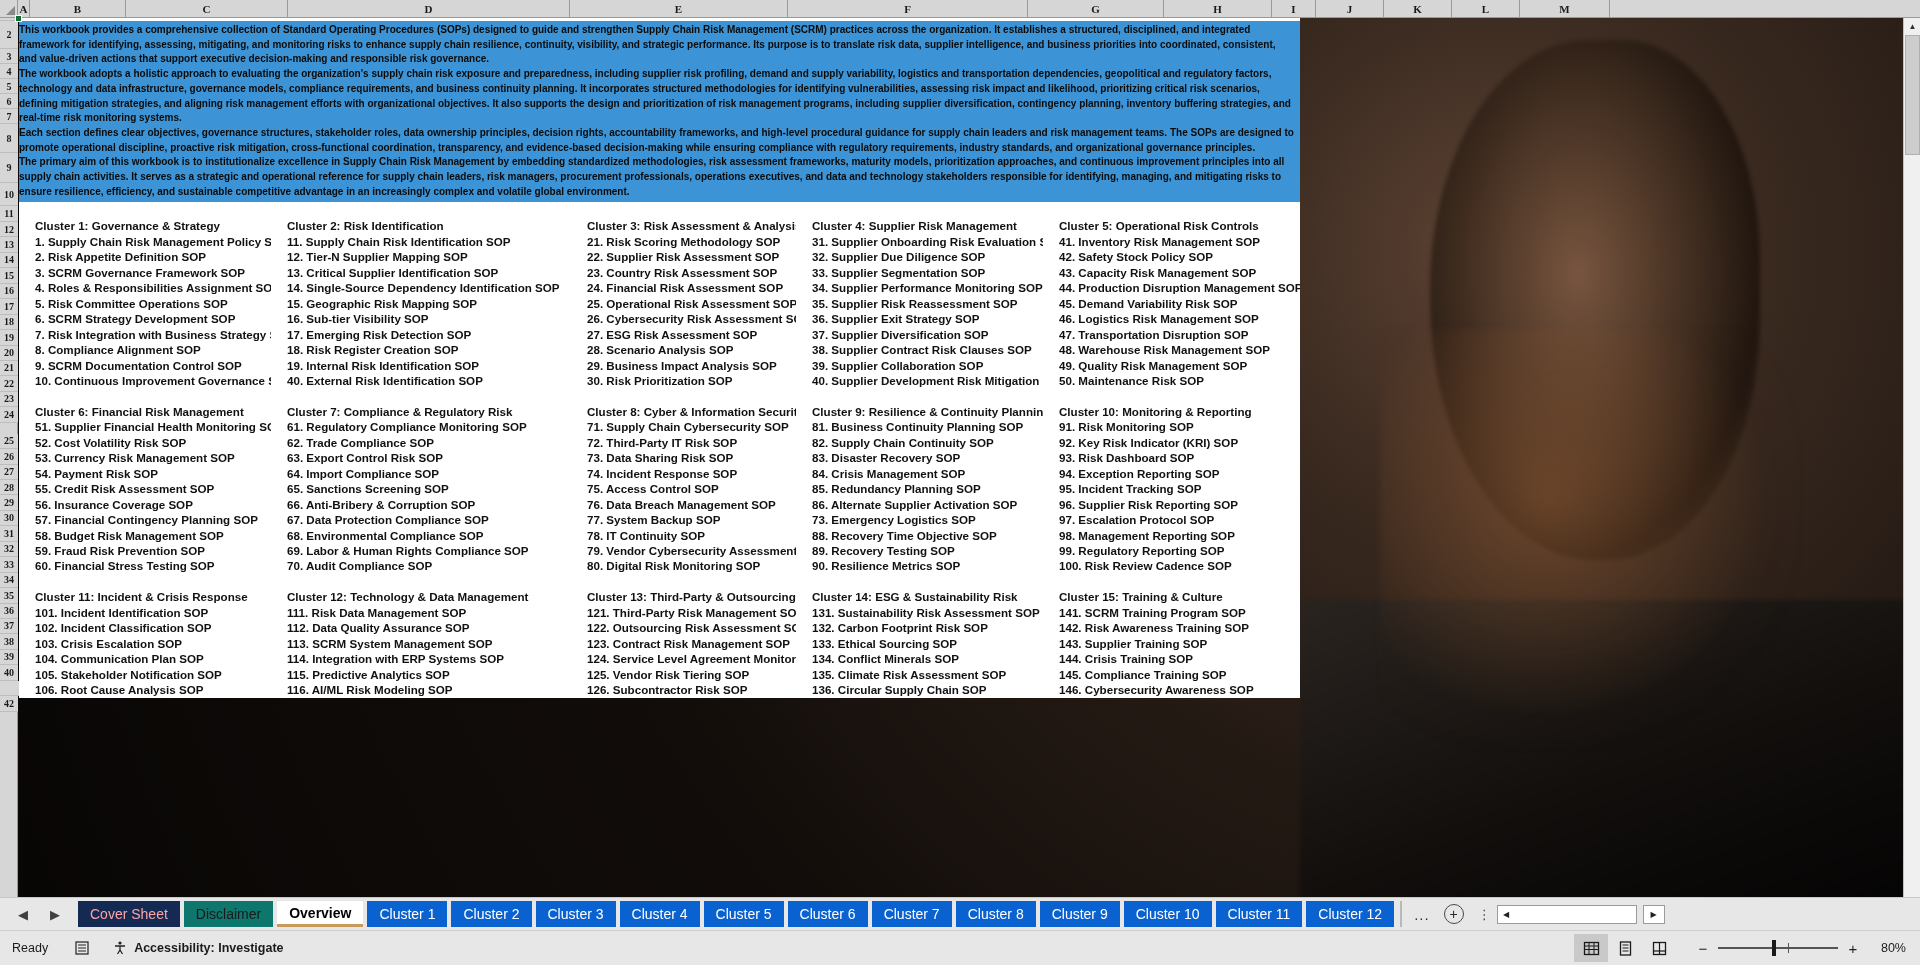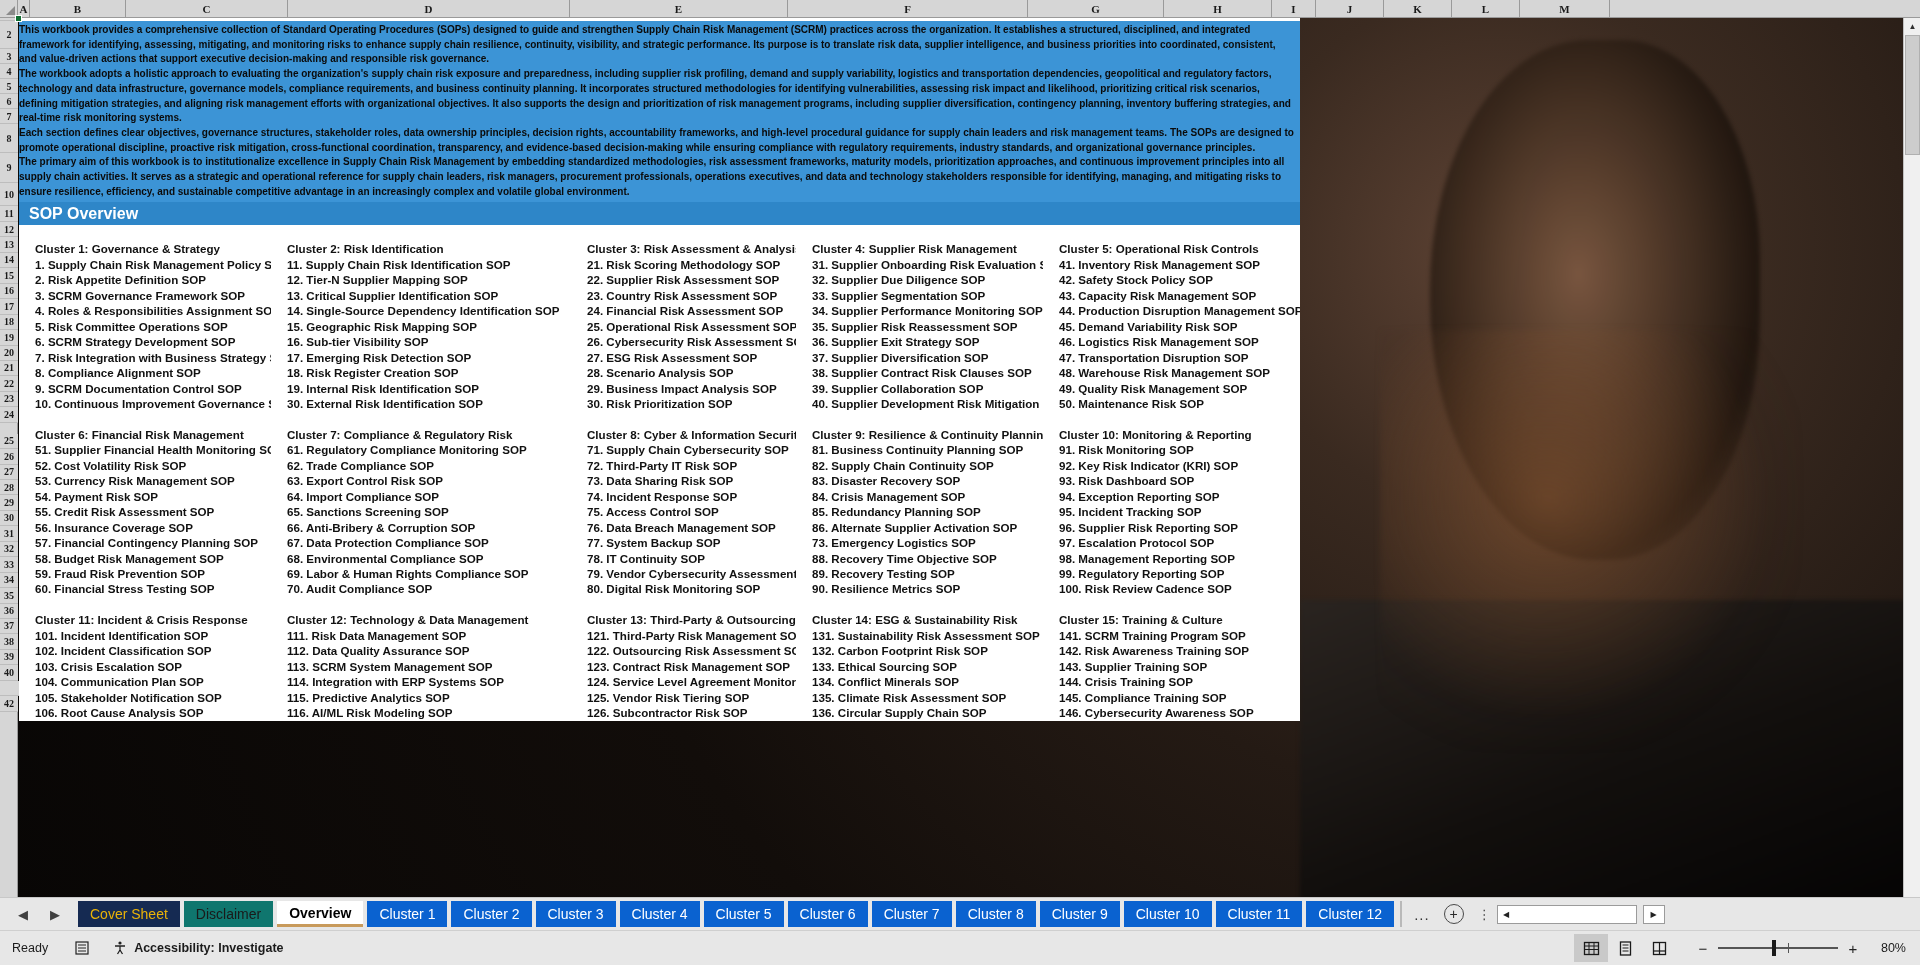--- a/index.html
+++ b/index.html
@@ -132,21 +132,21 @@
     display:flex; align-items:center; padding-left:10px;
   }
   .navarrows { display:flex; gap:22px; margin:0 18px 0 8px; color:#404040; font-size:13px; }
   .navarrows span { cursor:default; }
   .tab {
     height:26px; min-width:auto; padding:0 12px;
     display:flex; align-items:center; justify-content:center;
     font-size:14px; margin-right:4px; white-space:nowrap;
     font-family:"Liberation Sans", sans-serif;
   }
-  .tab.navy  { background:#152a52; color:#eab308; }
+  .tab.navy  { background:#152a52; color:#fca5a5; }
   .tab.plain { background:#0f766e; color:#1a1a1a; }
   .tab.active{
     background:#ffffff; color:#000000; font-weight:700;
     border-bottom:3px solid #c89a5b;
   }
   .tab.blue  { background:#0a62d0; color:#ffffff; }
   .tab-sep { width:2px; height:26px; background:#b9b9b9; margin:0 6px 0 2px; }
   .tab-more { font-size:15px; color:#333; padding:0 6px; letter-spacing:1px; }
   .tab-plus {
     width:20px; height:20px; border:1.4px solid #4a4a4a; border-radius:50%;
@@ -279,21 +279,20 @@
     <div class="row1-sliver" style="position:static;height:3px;"></div>
 
 
     <div class="intro-band" id="intro-host">
         <p class="wrapped">This workbook provides a comprehensive collection of Standard Operating Procedures (SOPs) designed to guide and strengthen Supply Chain Risk Management (SCRM) practices across the organization. It establishes a structured, disciplined, and integrated framework for identifying, assessing, mitigating, and monitoring risks to enhance supply chain resilience, continuity, visibility, and strategic performance. Its purpose is to translate risk data, supplier intelligence, and business priorities into coordinated, consistent, and value-driven actions that support executive decision-making and responsible risk governance.</p>
         <p class="wrapped">The workbook adopts a holistic approach to evaluating the organization's supply chain risk exposure and preparedness, including supplier risk profiling, demand and supply variability, logistics and transportation dependencies, geopolitical and regulatory factors, technology and data infrastructure, governance models, compliance requirements, and business continuity planning. It incorporates structured methodologies for identifying vulnerabilities, assessing risk impact and likelihood, prioritizing critical risk scenarios, defining mitigation strategies, and aligning risk management efforts with organizational objectives. It also supports the design and prioritization of risk management programs, including supplier diversification, contingency planning, inventory buffering strategies, and real-time risk monitoring systems.</p>
         <p class="wrapped">Each section defines clear objectives, governance structures, stakeholder roles, data ownership principles, decision rights, accountability frameworks, and high-level procedural guidance for supply chain leaders and risk management teams. The SOPs are designed to promote operational discipline, proactive risk mitigation, cross-functional coordination, transparency, and evidence-based decision-making while ensuring compliance with regulatory requirements, industry standards, and organizational governance principles.</p>
         <p class="wrapped">The primary aim of this workbook is to institutionalize excellence in Supply Chain Risk Management by embedding standardized methodologies, risk assessment frameworks, maturity models, prioritization approaches, and continuous improvement principles into all supply chain activities. It serves as a strategic and operational reference for supply chain leaders, risk managers, procurement professionals, operations executives, and data and technology stakeholders responsible for identifying, managing, and mitigating risks to ensure resilience, efficiency, and sustainable competitive advantage in an increasingly complex and volatile global environment.</p>
       </div>
 
-    <div class="section-band">SOP Overview</div>
 
     <div class="spacer-row"></div>
 
     <div class="grid-area" id="cluster-host">
         <div class="block">
           <div class="col c1">
             <div class="hd">Cluster 1: Governance &amp; Strategy</div>
             <div class="it">1. Supply Chain Risk Management Policy SOP</div>
             <div class="it">2. Risk Appetite Definition SOP</div>
             <div class="it">3. SCRM Governance Framework SOP</div>
@@ -309,21 +308,21 @@
             <div class="hd">Cluster 2: Risk Identification</div>
             <div class="it">11. Supply Chain Risk Identification SOP</div>
             <div class="it">12. Tier-N Supplier Mapping SOP</div>
             <div class="it">13. Critical Supplier Identification SOP</div>
             <div class="it">14. Single-Source Dependency Identification SOP</div>
             <div class="it">15. Geographic Risk Mapping SOP</div>
             <div class="it">16. Sub-tier Visibility SOP</div>
             <div class="it">17. Emerging Risk Detection SOP</div>
             <div class="it">18. Risk Register Creation SOP</div>
             <div class="it">19. Internal Risk Identification SOP</div>
-            <div class="it">30. External Risk Identification SOP</div>
+            <div class="it">40. External Risk Identification SOP</div>
           </div>
           <div class="col c3">
             <div class="hd">Cluster 3: Risk Assessment &amp; Analysis</div>
             <div class="it">21. Risk Scoring Methodology SOP</div>
             <div class="it">22. Supplier Risk Assessment SOP</div>
             <div class="it">23. Country Risk Assessment SOP</div>
             <div class="it">24. Financial Risk Assessment SOP</div>
             <div class="it">25. Operational Risk Assessment SOP</div>
             <div class="it">26. Cybersecurity Risk Assessment SOP</div>
             <div class="it">27. ESG Risk Assessment SOP</div>

